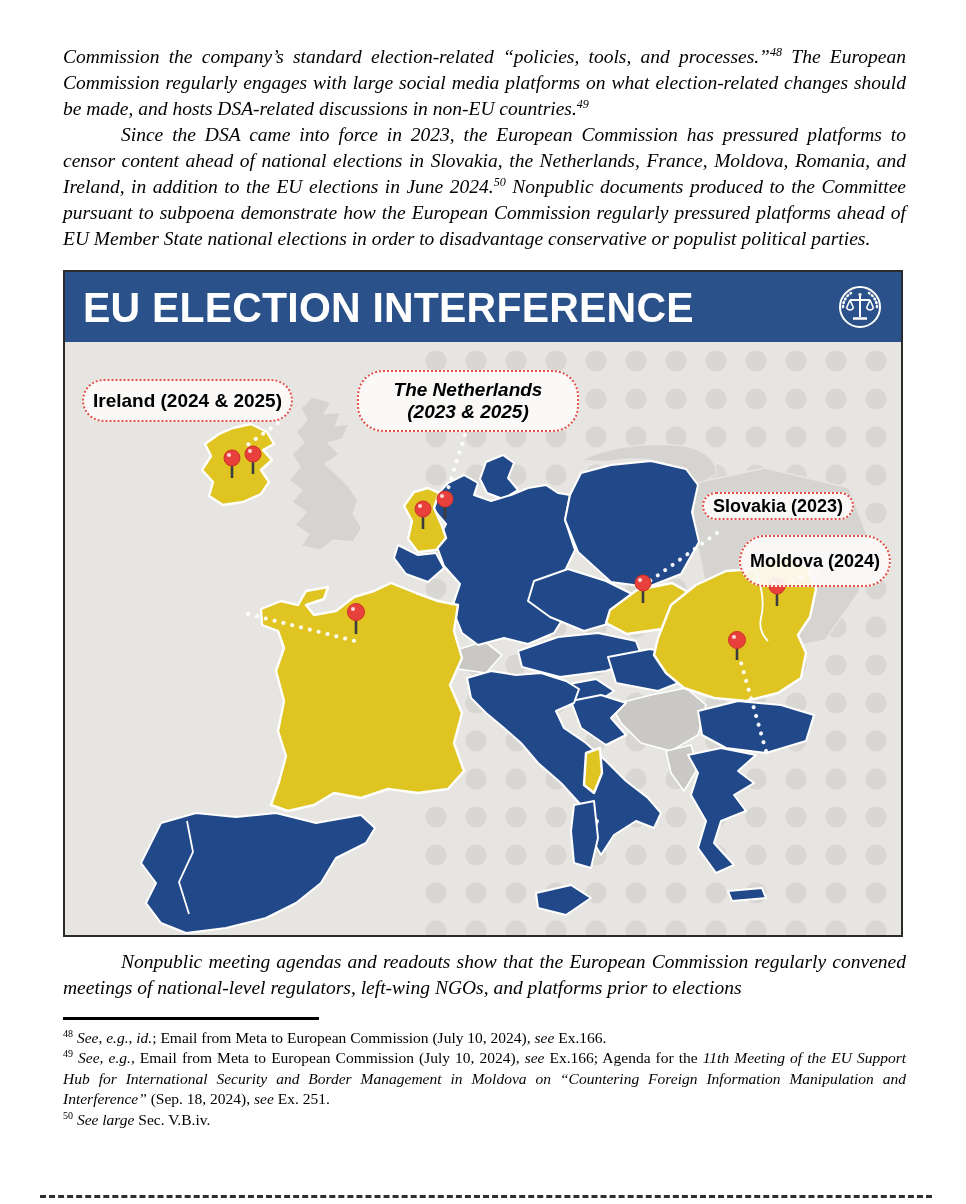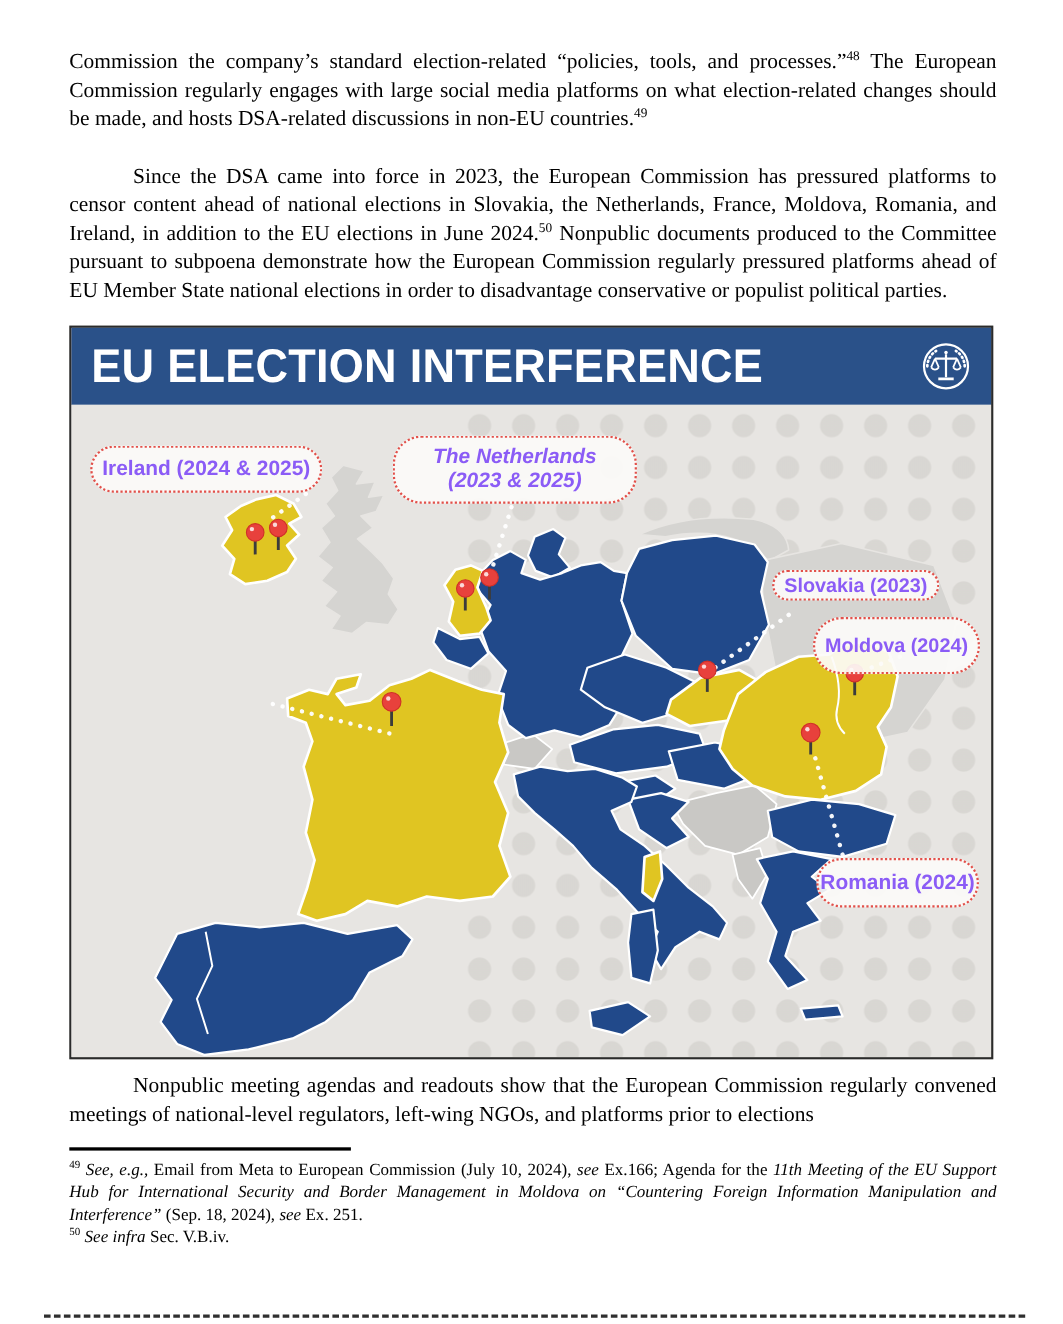--- a/index.html
+++ b/index.html
@@ -3,23 +3,23 @@
 <meta charset="utf-8">
 <style>
   html,body{margin:0;padding:0;}
   body{
     width:966px;height:1204px;position:relative;overflow:hidden;
     background:#ffffff;
     font-family:"Liberation Serif", serif;
     color:#000;
   }
   .page{position:absolute;top:44px;left:63px;width:843px;}
-  p.body-par{margin:0;text-align:justify;font-size:19.5px;line-height:26px;}
+  p.body-par{margin:0;text-align:justify;font-size:19.5px;line-height:26px;font-style:italic;}
   p.body-par.indent{text-indent:58px;}
-  p.body-par + p.body-par{margin-top:26px;}
+  p.body-par + p.body-par{}
   sup{font-size:62%;line-height:0;vertical-align:super;}
   .it{font-style:italic;}
 
   
   .infographic{
     margin-top:18px;width:840px;box-sizing:border-box;
     border:2px solid #2b2b2b;background:#e7e5e2;
   }
   .ig-banner{
     height:70px;background:#2a5189;display:flex;align-items:center;
@@ -45,21 +45,21 @@
   .borderline{fill:none;stroke:#fff;stroke-width:1.8;}
   .connector{fill:none;stroke:#fff;stroke-width:4;stroke-linecap:round;stroke-dasharray:0.1 9;opacity:.95;}
   .pin-stem{stroke:#3c3c3c;stroke-width:2.6;}
   .pin-head{fill:#e8413c;stroke:#d03028;stroke-width:1;}
   .pin-glint{fill:#ffffff;opacity:.8;}
 
   .pill{
     position:absolute;z-index:2;box-sizing:border-box;
     background:rgba(252,251,248,0.92);
     border:2.5px dotted #e2504a;border-radius:26px;
-    color:#8b5cf6;font-family:"Liberation Sans", sans-serif;font-weight:bold;
+    color:#000000;font-family:"Liberation Sans", sans-serif;font-weight:bold;
     display:flex;flex-direction:column;align-items:center;justify-content:center;
     text-align:center;line-height:1.15;white-space:nowrap;
   }
   .pill-ireland{left:17px;top:37px;width:211px;height:43px;font-size:19px;}
   .pill-netherlands{left:292px;top:28px;width:222px;height:62px;font-size:19px;font-style:italic;}
   .pill-slovakia{left:637px;top:150px;width:152px;height:28px;font-size:18px;}
   .pill-moldova{left:674px;top:193px;width:152px;height:52px;font-size:18px;}
   .pill-france{left:27px;top:240px;width:152px;height:44px;font-size:19px;}
   .pill-romania{left:677px;top:412px;width:148px;height:45px;font-size:19px;}
 
@@ -190,30 +190,28 @@
       <div class="pill pill-netherlands">
         <span>The Netherlands</span>
         <span>(2023 &amp; 2025)</span>
       </div>
       <div class="pill pill-slovakia">
         <span>Slovakia (2023)</span>
       </div>
       <div class="pill pill-moldova">
         <span>Moldova (2024)</span>
       </div>
-      <div class="pill pill-romania">
-        <span>Romania (2024)</span>
-      </div>
     </div>
   </div>
 
   <p class="body-par indent" style="margin-top:12px;"><span>Nonpublic meeting agendas and readouts show that the European Commission regularly convened meetings of national-level regulators, left-wing NGOs, and platforms prior to elections</span></p>
 
   <div class="fn-rule"></div>
 
   <div class="footnotes">
+    <p class="fn"><sup>48</sup> <span><span class="it">See, e.g., id.</span><span>; Email from Meta to European Commission (July 10, 2024), </span><span class="it">see</span><span> Ex.166.</span></span></p>
     <p class="fn"><sup>49</sup> <span><span class="it">See, e.g.,</span><span> Email from Meta to European Commission (July 10, 2024), </span><span class="it">see</span><span> Ex.166; Agenda for the </span><span class="it">11th Meeting of the EU Support Hub for International Security and Border Management in Moldova on “Countering Foreign Information Manipulation and Interference”</span><span> (Sep. 18, 2024), </span><span class="it">see</span><span> Ex. 251.</span></span></p>
-    <p class="fn"><sup>50</sup> <span><span class="it">See infra</span><span> Sec. V.B.iv.</span></span></p>
+    <p class="fn"><sup>50</sup> <span><span class="it">See large</span><span> Sec. V.B.iv.</span></span></p>
   </div>
 
 </div>
 
 <div class="bottom-dashes"></div>
 
 </body></html>

